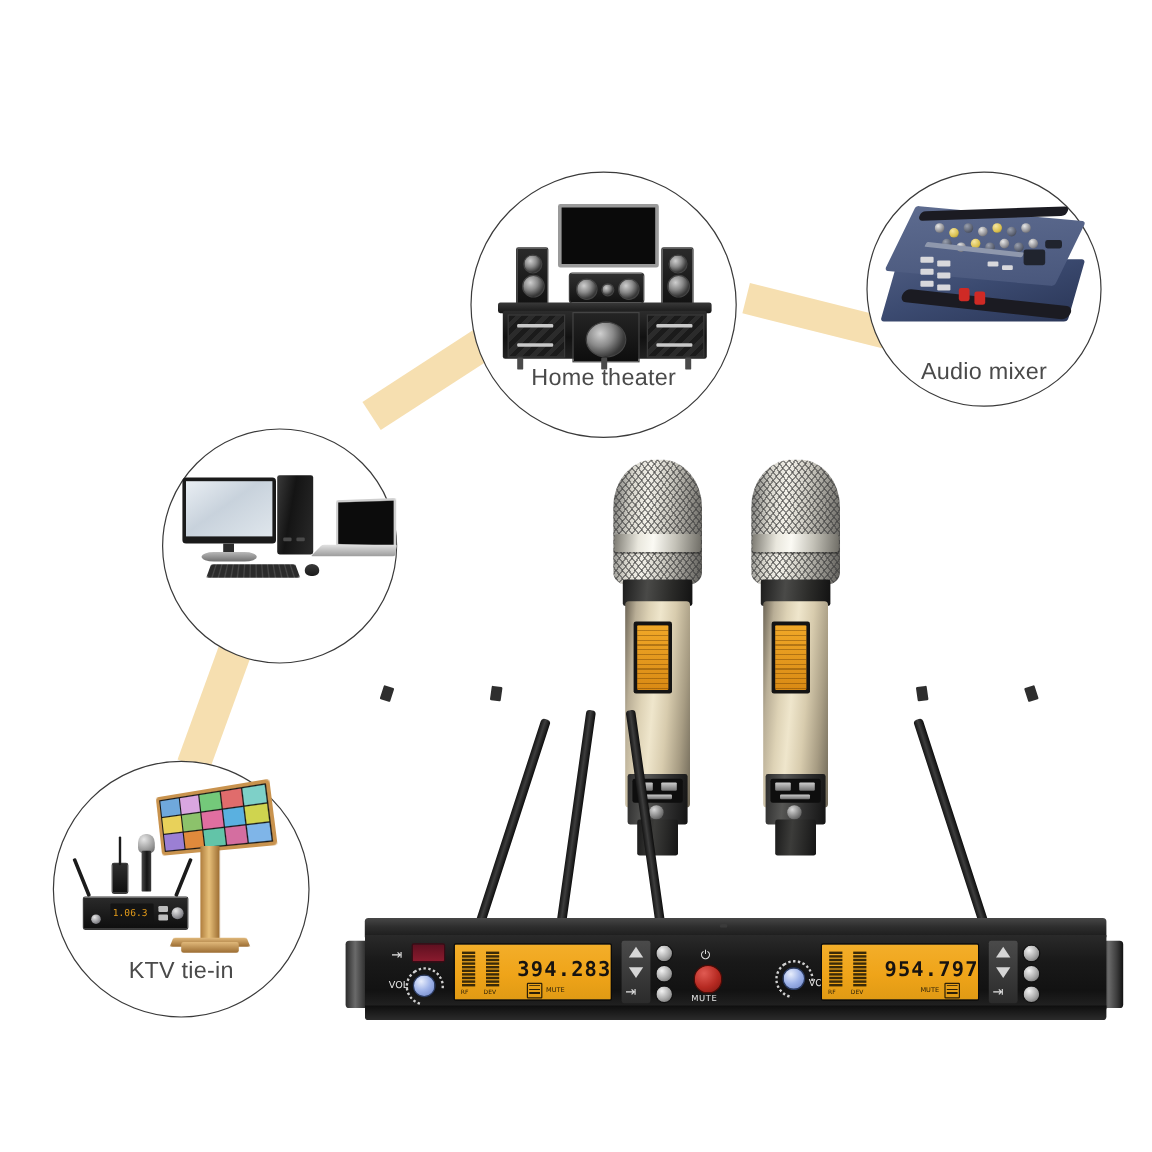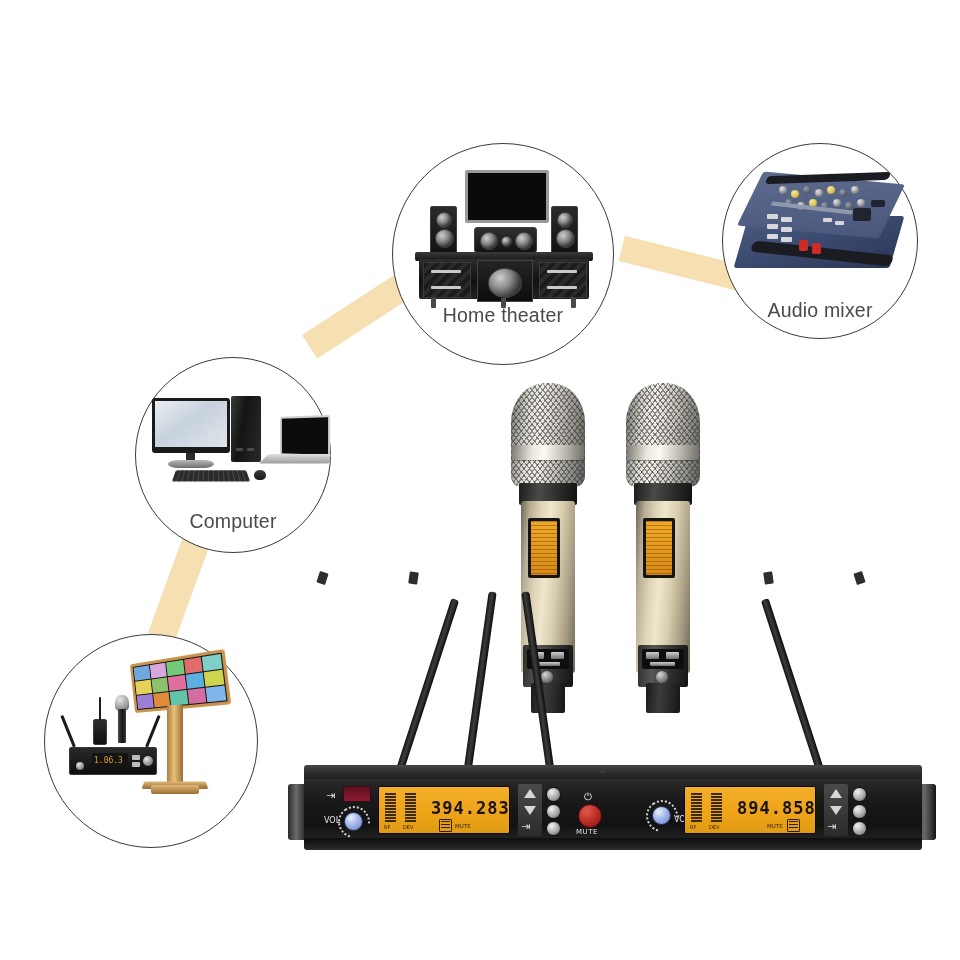--- a/index.html
+++ b/index.html
@@ -566,21 +566,20 @@
         <div style="position:absolute;left:5px;top:52px;width:7px;height:3px;background:#4a4a4a;border-radius:1px;"></div>
         <div style="position:absolute;left:16px;top:52px;width:7px;height:3px;background:#4a4a4a;border-radius:1px;"></div>
       </div>
 
       <div class="pc-kbd" style="left:38px; top:110px; width:74px; height:15px;"></div>
       <div class="pc-mouse" style="left:118px; top:112px; width:12px; height:10px;"></div>
 
       <div class="pc-lap-scr" style="left:142px; top:58px; width:48px; height:36px; transform: perspective(160px) rotateY(-16deg);"></div>
       <div class="pc-lap-base" style="left:128px; top:92px; width:66px; height:17px; transform: perspective(120px) rotateX(56deg) skewX(-18deg);"></div>
     </div>
-    <div class="scenario-label" style="top:152px; font-size:19.5px;">Computer</div>
   </div>
 
   <div class="scenario" style="left:44px; top:634px; width:214px; height:214px;">
     <div class="art" style="left:0; top:0; width:214px; height:172px;">
 
       <div class="ktv-screen" style="left:82px; top:22px; width:100px; height:52px; transform: perspective(220px) rotateY(-17deg) rotate(-7deg);">
         <div class="ktv-tile" style="background:#6fa8dc;"></div>
         <div class="ktv-tile" style="background:#d9a6e0;"></div>
         <div class="ktv-tile" style="background:#74c97a;"></div>
         <div class="ktv-tile" style="background:#e06c6c;"></div>
@@ -612,20 +611,21 @@
 
       <div class="ktv-ant" style="left:28px; top:78px; width:3px; height:34px; transform: rotate(-22deg);"></div>
       <div class="ktv-ant" style="left:100px; top:78px; width:3px; height:34px; transform: rotate(22deg);"></div>
 
       <div class="ktv-bp" style="left:48px; top:84px; width:12px; height:24px;"></div>
       <div class="ktv-ant" style="left:54px; top:62px; width:2px; height:24px;"></div>
 
       <div class="ktv-mic-head" style="left:70px; top:60px; width:14px; height:16px;"></div>
       <div class="ktv-mic-body" style="left:73px; top:74px; width:8px; height:34px;"></div>
     </div>
+    <div class="scenario-label" style="top:163px; font-size:19.5px;">KTV tie-in</div>
   </div>
 
   <div class="mic" style="left:497px; top:383px; width:100px; height:330px;">
     <div class="mic-grille" style="left:14px; top:0; width:74px; height:104px;"></div>
     <div class="mic-ring" style="left:15px; top:62px; width:72px; height:15px;"></div>
     <div class="mic-neck" style="left:22px; top:100px; width:58px; height:22px;"></div>
     <div class="mic-body" style="left:24px; top:118px; width:54px; height:172px;"></div>
     <div class="mic-lcd-frame" style="left:31px; top:135px; width:32px; height:60px;">
       <div class="mic-lcd" style="left:3px; top:3px; width:26px; height:54px;">
         <div class="mic-lcd-rows"></div>
@@ -761,21 +761,21 @@
       <div class="rx-meter-bar" style="top:9px;  height:1.6px;"></div>
       <div class="rx-meter-bar" style="top:12px; height:1.6px;"></div>
       <div class="rx-meter-bar" style="top:15px; height:1.6px;"></div>
       <div class="rx-meter-bar" style="top:18px; height:1.6px;"></div>
       <div class="rx-meter-bar" style="top:21px; height:1.6px;"></div>
       <div class="rx-meter-bar" style="top:24px; height:1.6px;"></div>
       <div class="rx-meter-bar" style="top:27px; height:1.6px;"></div>
     </div>
     <div class="rx-meter-lab" style="left:24px; top:37px; font-size:5px;">DEV</div>
 
-    <div class="rx-freq" style="left:52px; top:11px; font-size:17px;">894.858</div>
+    <div class="rx-freq" style="left:52px; top:11px; font-size:17px;">954.797</div>
 
     <div class="rx-box" style="left:102px; top:32px; width:11px; height:11px;">
       <div class="rx-box-in"></div>
     </div>
     <div class="rx-mute" style="left:82px; top:36px; font-size:5.5px;">MUTE</div>
   </div>
 
   <div class="rx-btnpanel" style="left:824px; top:784px; width:24px; height:52px;"></div>
   <div class="rx-tri up" style="left:830px; top:789px;"></div>
   <div class="rx-tri down" style="left:830px; top:806px;"></div>

